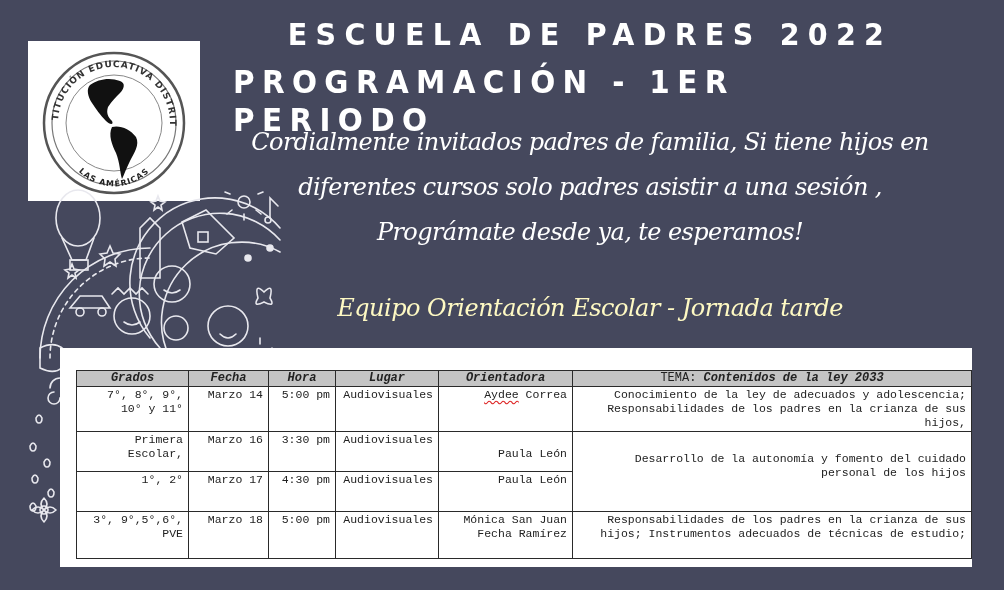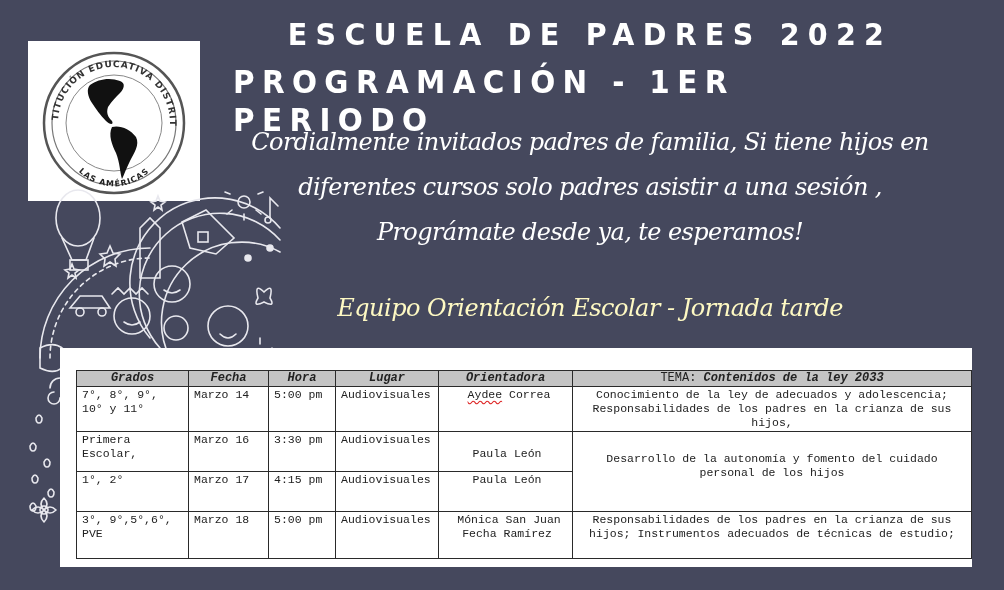--- a/index.html
+++ b/index.html
@@ -46,22 +46,22 @@
   }
   table.schedule th, table.schedule td {
     border: 1.3px solid #2a2a2a; vertical-align: top; padding: 1px 5px;
     line-height: 14px;
   }
   table.schedule th {
     background: #c4c4c4; font-style: italic; font-weight: bold; font-size: 12px;
     height: 16px; padding: 0 4px; text-align: center;
   }
   table.schedule th .tema-prefix { font-weight: normal; font-style: normal; }
-  table.schedule td.c { text-align: left; }
-  table.schedule td.l { text-align: center; }
+  table.schedule td.c { text-align: right; }
+  table.schedule td.l { text-align: right; }
   tr.r1 td { height: 40px; }
   tr.r2 td { height: 40px; }
   tr.r3 td { height: 40px; }
   tr.r4 td { height: 47px; }
   .spell { text-decoration: underline wavy #d22; text-underline-offset: 2px; }
   .pad-top { padding-top: 15px !important; }
   .merged-tema { vertical-align: middle !important; padding-top: 0 !important; }
   .merged-tema span { display: block; margin-top: -10px; }
 </style>
 </head>
@@ -201,21 +201,21 @@
         <td class="c">3:30 pm</td>
         <td class="c">Audiovisuales</td>
         <td class="l pad-top" style="padding-left:8px">Paula León</td>
         <td class="l merged-tema" rowspan="2">
             <span>Desarrollo de la autonomía y fomento del cuidado personal de los hijos</span>
           </td>
       </tr>
       <tr class="r3">
         <td class="c">1°, 2°</td>
         <td class="c">Marzo 17</td>
-        <td class="c">4:15 pm</td>
+        <td class="c">4:30 pm</td>
         <td class="c">Audiovisuales</td>
         <td class="l" style="padding-left:8px">Paula León</td>
       </tr>
       <tr class="r4">
         <td class="c">3°, 9°,5°,6°, PVE</td>
         <td class="c">Marzo  18</td>
         <td class="c">5:00 pm</td>
         <td class="c">Audiovisuales</td>
         <td class="l" style="padding-left:8px">
           <div style="padding-left:4px">Mónica San Juan</div>

